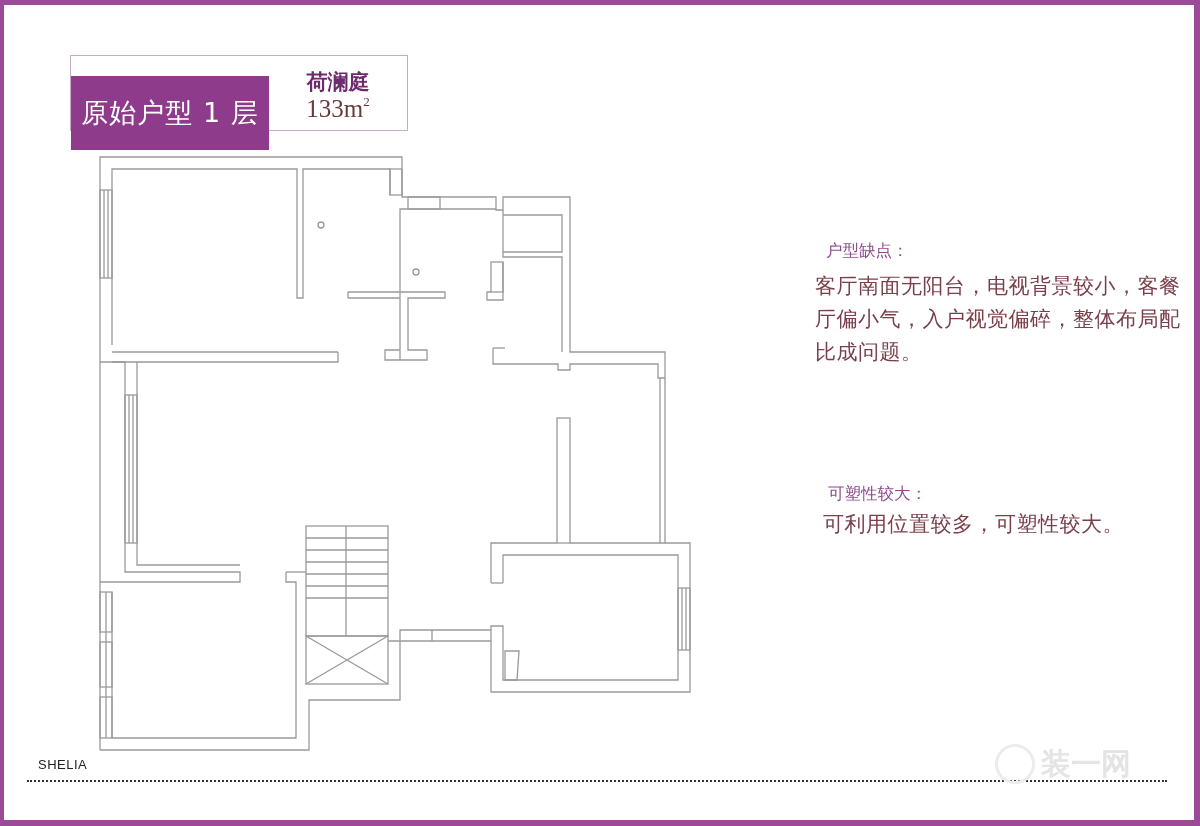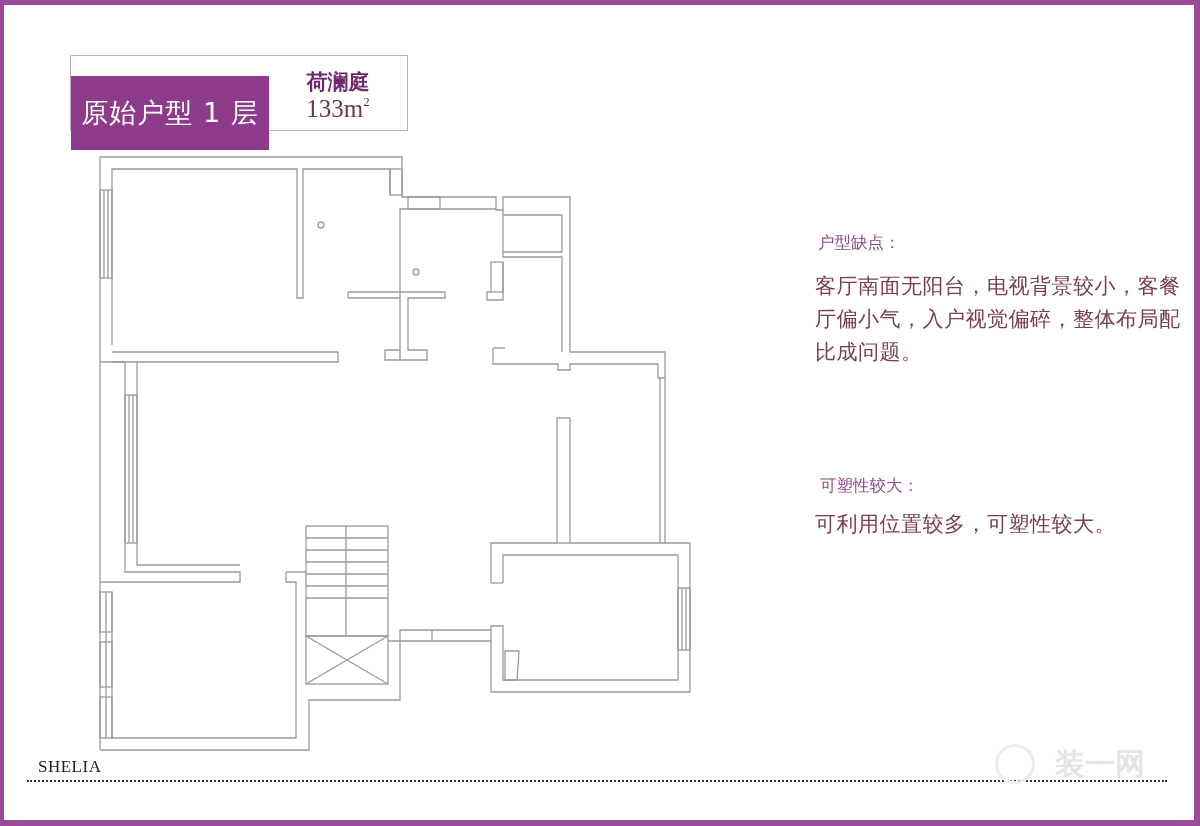--- a/index.html
+++ b/index.html
@@ -38,45 +38,45 @@
       font-family: "DejaVu Sans", "Liberation Sans", sans-serif;
     }
     .area {
       position: absolute; top: 38px; left: 0; right: 0;
       color: #6a3a3a; font-size: 25px;
       font-family: "Liberation Serif", "DejaVu Serif", serif;
     }
     .area sup { font-size: 13px; vertical-align: 11px; }
     .notes { position: absolute; left: 815px; top: 230px; width: 370px; }
     .note-heading {
-      color: #8e4a8c; font-size: 16.5px; margin: 0;
+      color: #8e4a8c; font-size: 16.5px; margin: 8px;
       font-family: "DejaVu Sans", "Liberation Sans", sans-serif;
     }
     .note-body {
       color: #7a3f4a; font-size: 21px; line-height: 33px; margin: 0;
       font-family: "DejaVu Sans", "Liberation Sans", sans-serif;
       letter-spacing: 0.5px;
     }
     .sec-cons { position: absolute; left: 3px; top: 2px; }
     .body-cons { position: absolute; left: 0; top: 40px; width: 370px; }
     .sec-pros { position: absolute; left: 5px; top: 245px; }
-    .body-pros { position: absolute; left: 0; top: 278px; width: 370px; }
+    .body-pros { position: absolute; left: 8px; top: 278px; width: 370px; }
     .signature {
       position: absolute; left: 38px; top: 757px;
-      font-family: Liberation Serif, serif;
-      font-size: 17px; color: #222; letter-spacing: 0.5px;
+      font-family: Liberation Sans, sans-serif;
+      font-size: 13px; color: #222; letter-spacing: 0.5px;
     }
     .dotted-rule {
       position: absolute; left: 27px; top: 780px; width: 1140px; height: 0;
       border-top: 2px dotted #333;
     }
     .watermark {
       position: absolute; left: 995px; top: 738px; width: 170px; height: 52px;
       color: #e4e4e4; font-family: "DejaVu Sans", "Liberation Sans", sans-serif;
-      font-size: 30px; font-weight: bold; display: flex; align-items: center; gap: 20px;
+      font-size: 30px; font-weight: bold; display: flex; align-items: center; gap: 6px;
     }
     .watermark .logo {
       width: 40px; height: 40px; border-radius: 50%;
       border: 3px solid #ececec; box-sizing: border-box;
     }
     .plan { position: absolute; left: 0; top: 0; }
     .plan line, .plan rect, .plan polyline, .plan polygon, .plan circle {
       fill: none; stroke: #9a9a9a; stroke-width: 1.3;
     }
   </style>

